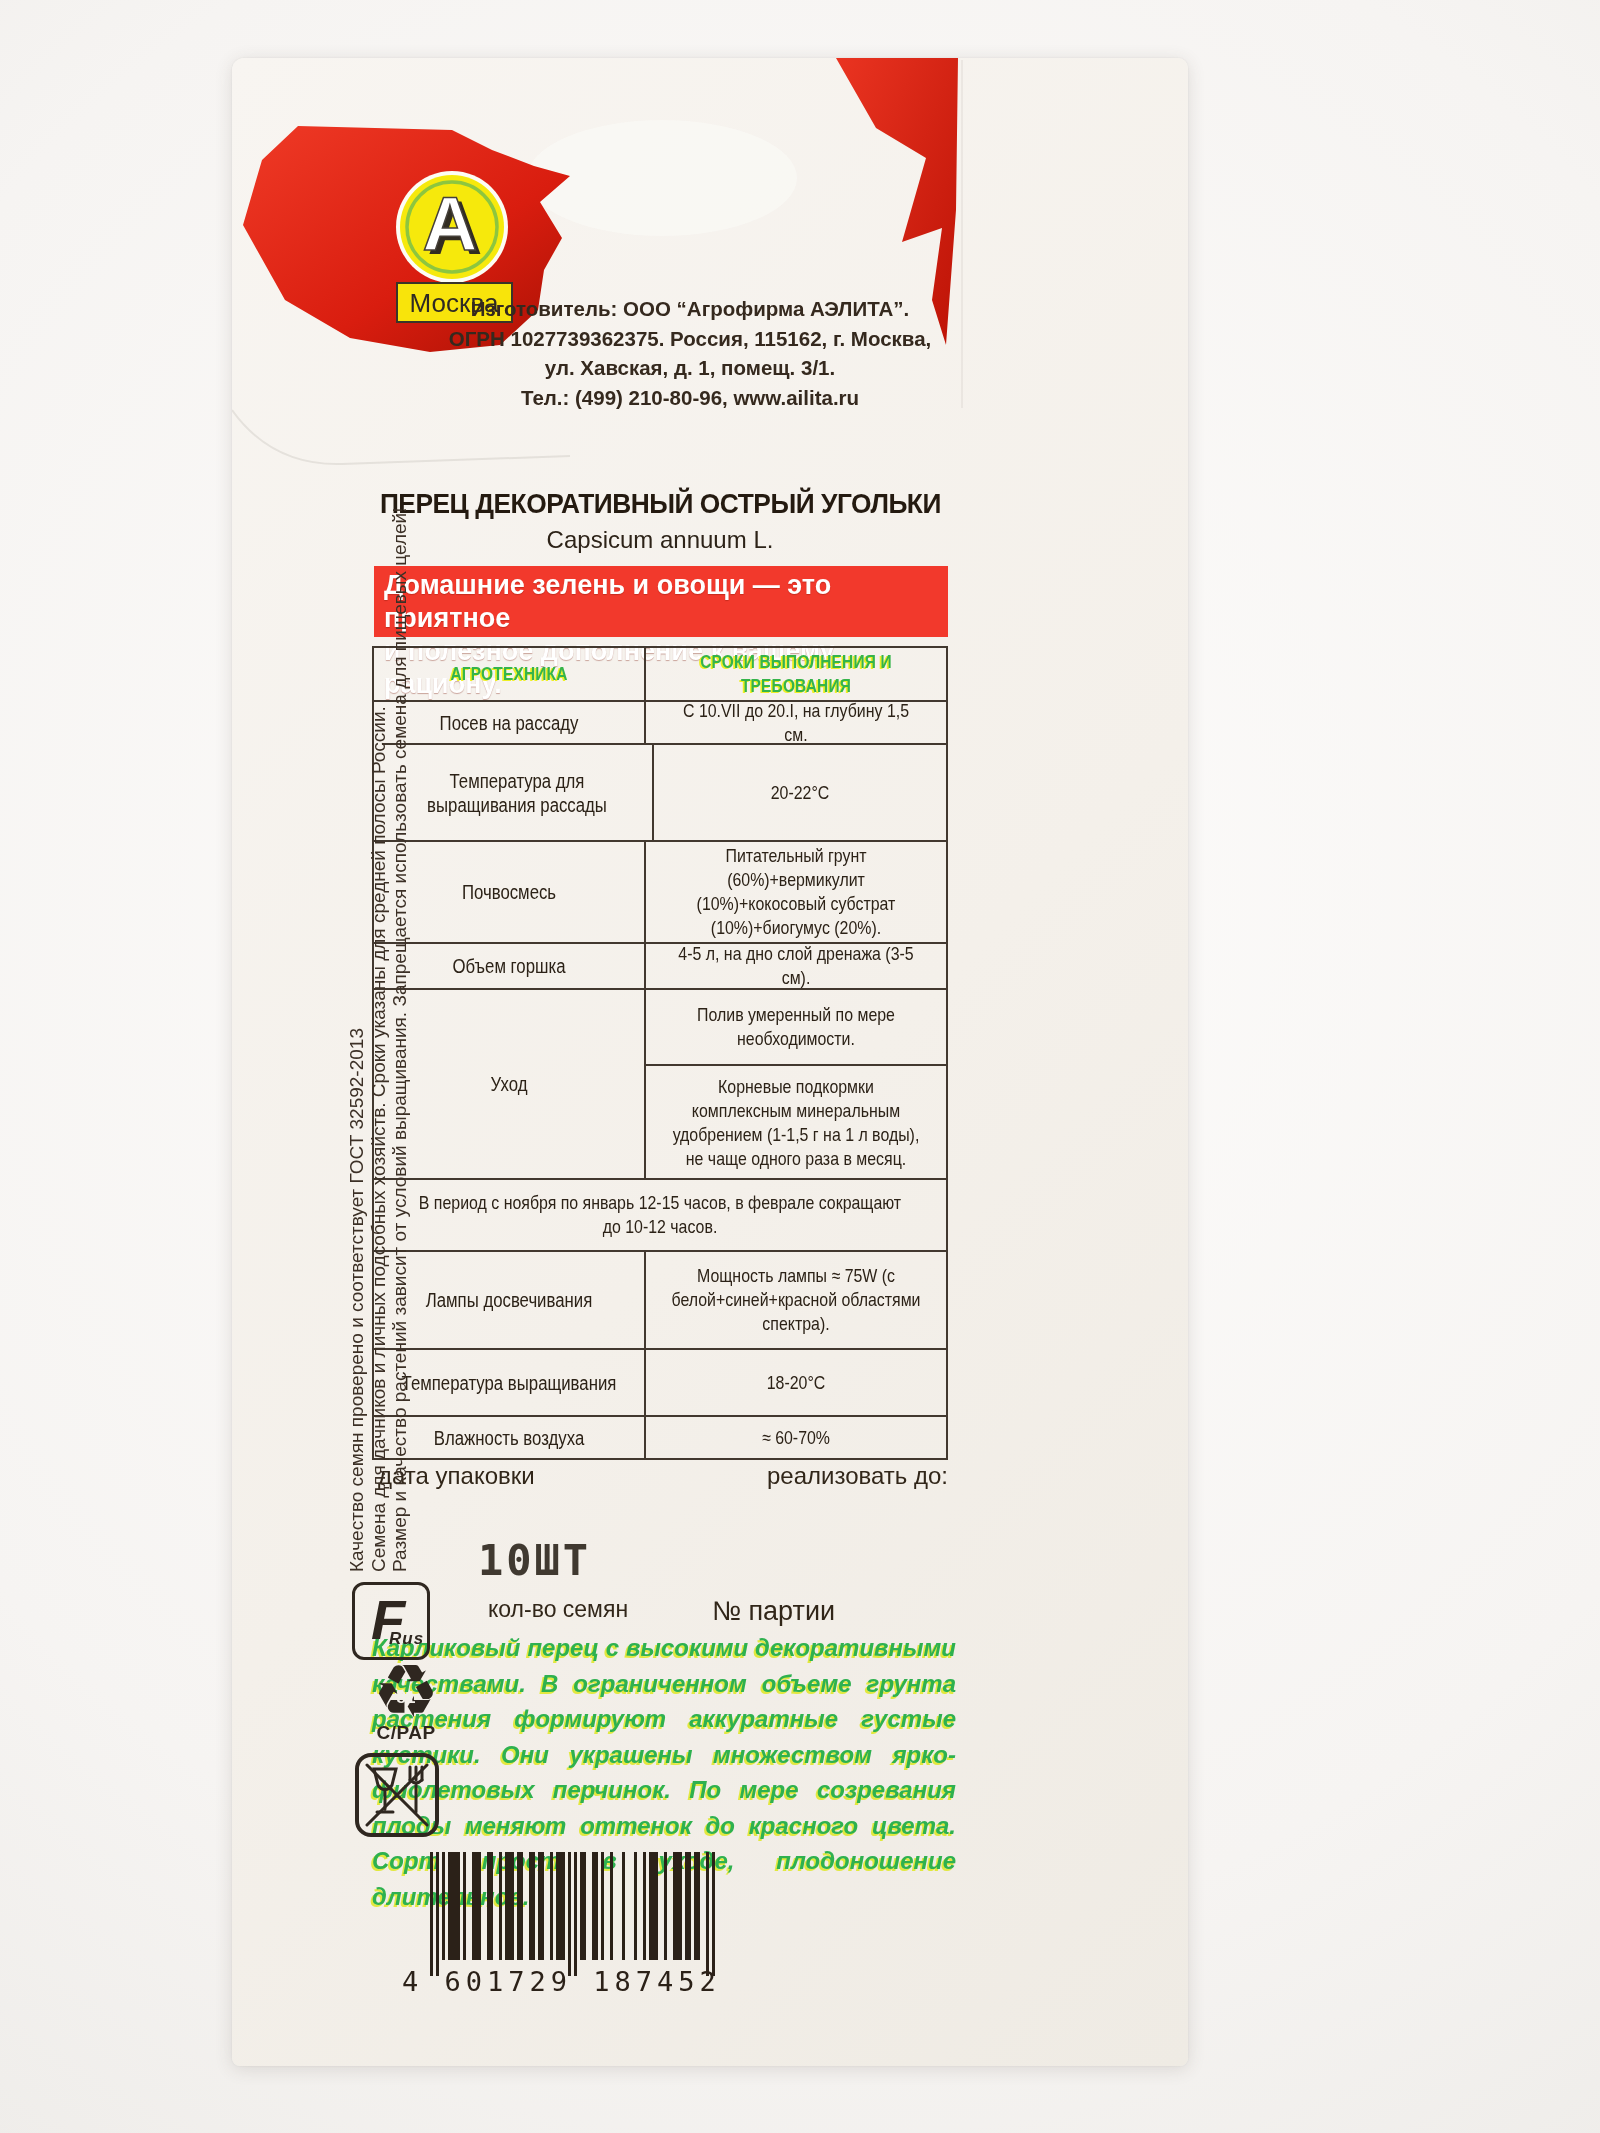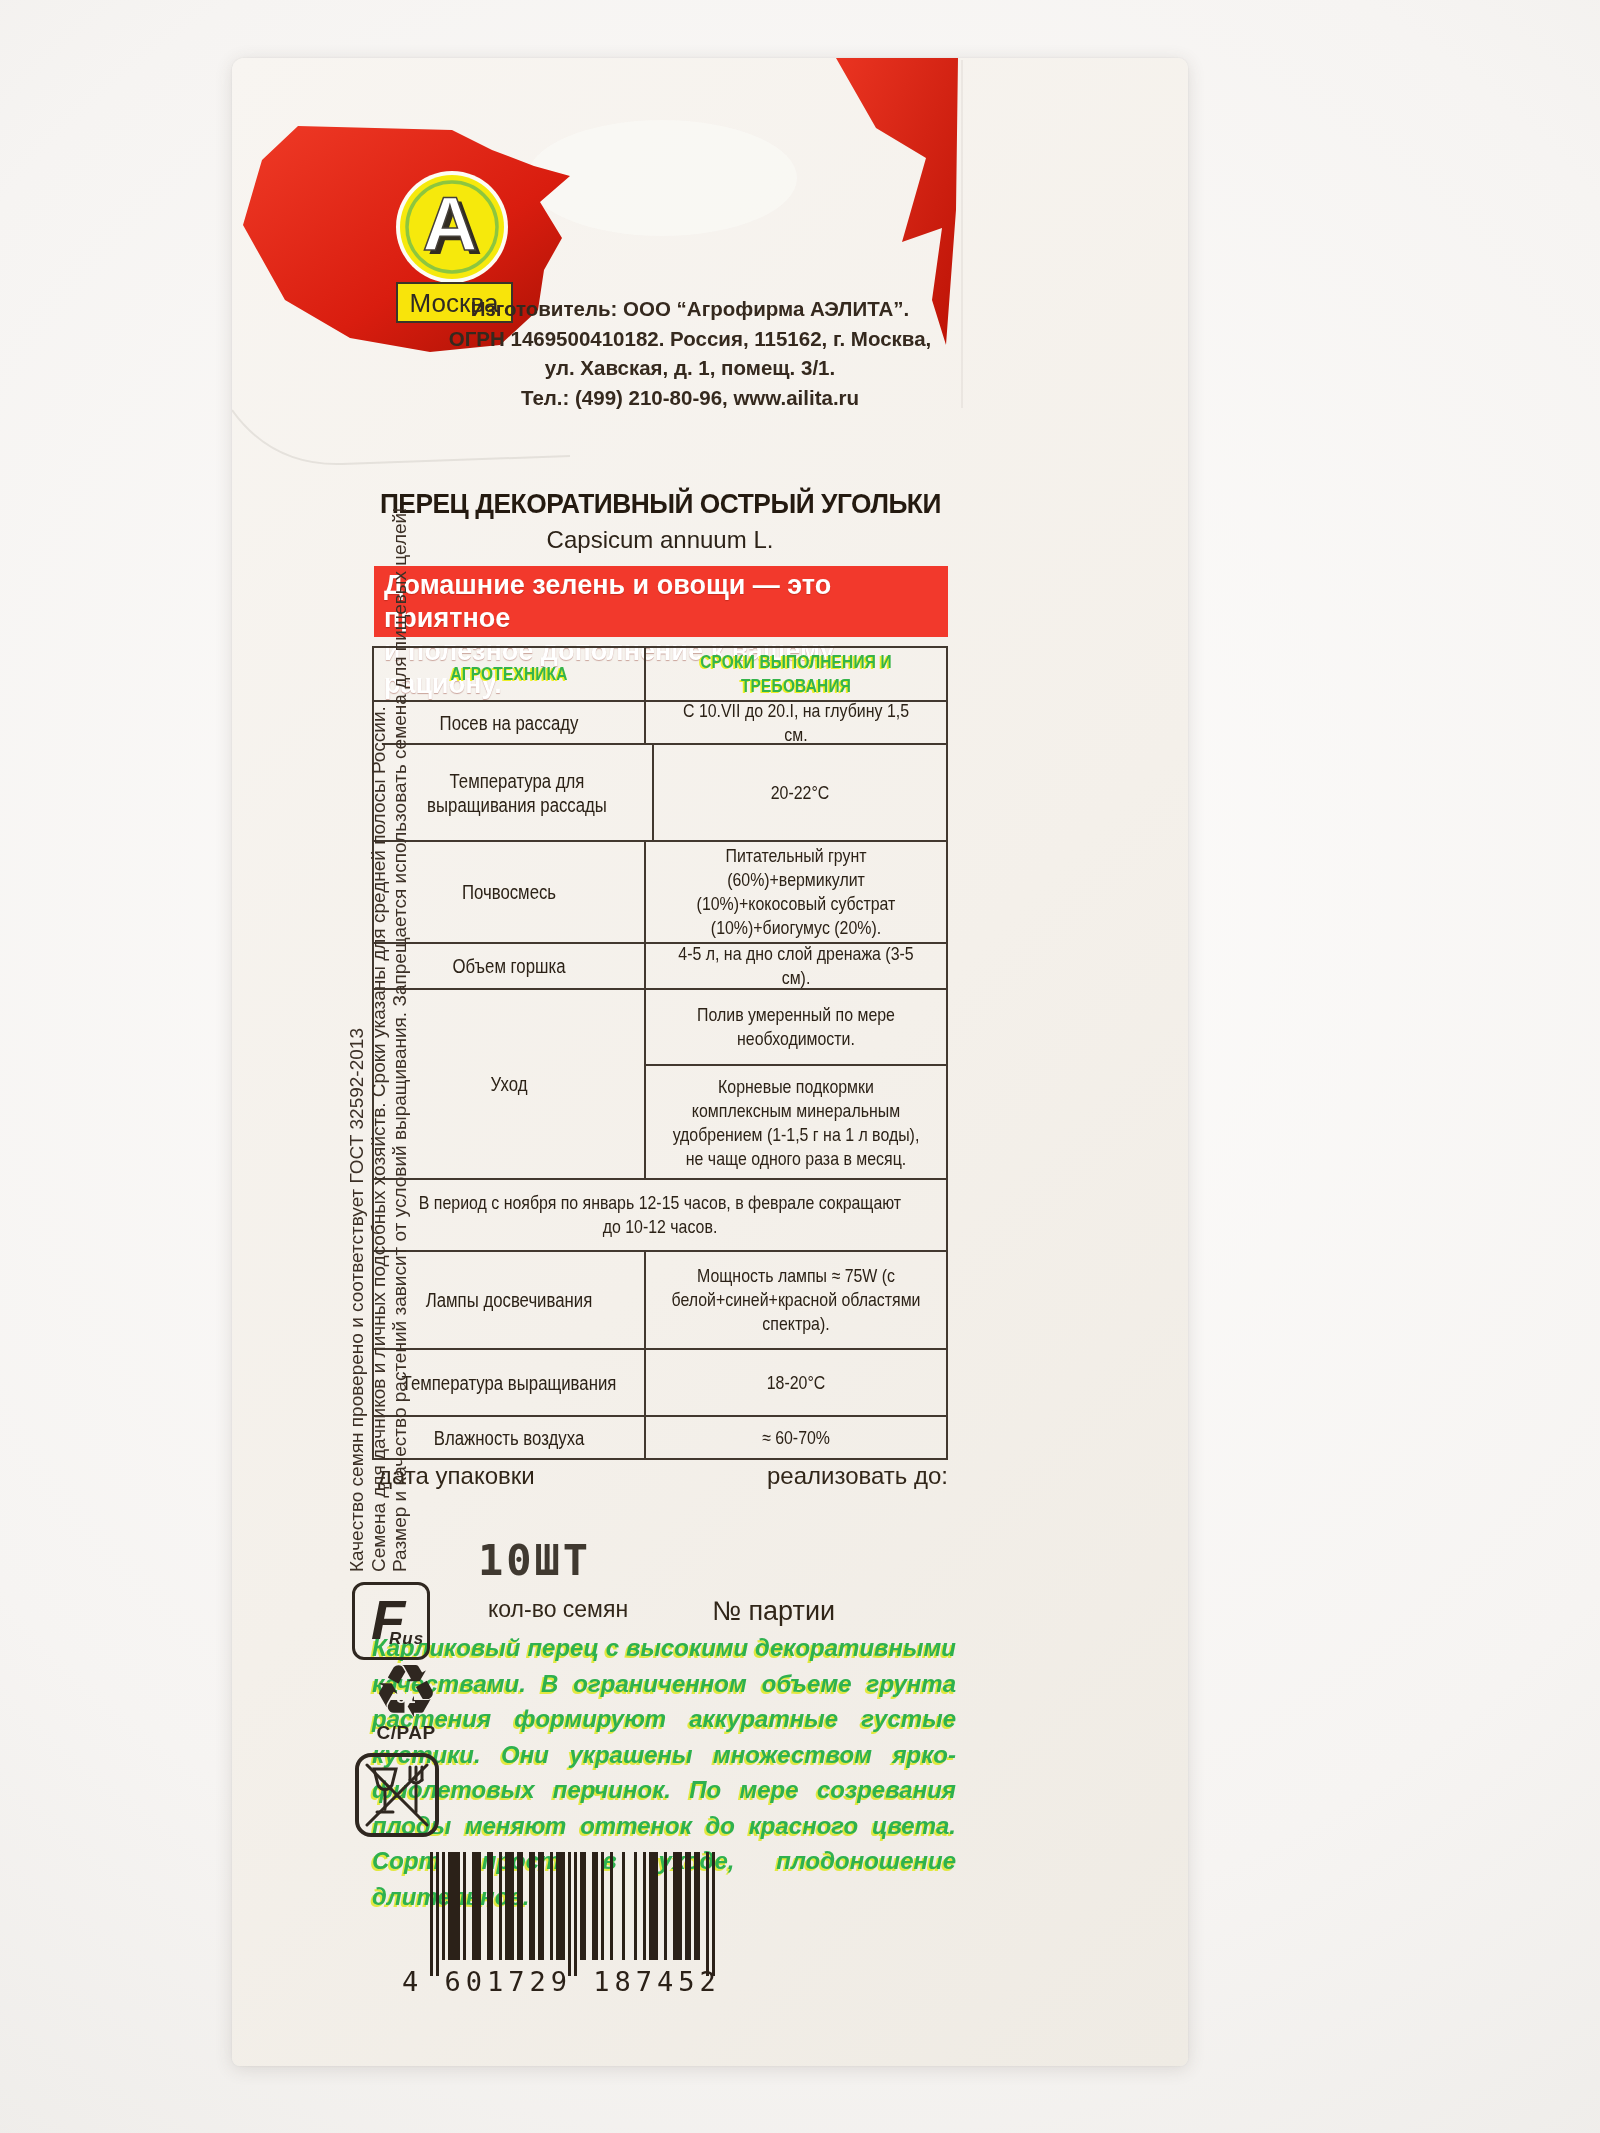--- a/index.html
+++ b/index.html
@@ -108,21 +108,21 @@
         <text x="218" y="192" text-anchor="middle" font-family="Liberation Sans, sans-serif" font-size="76" font-weight="bold" fill="#ffffff" stroke="#45403a" stroke-width="1.5">A</text>
         <rect x="165" y="225" width="115" height="39" fill="#f8e40b" stroke="#3a3429" stroke-width="2"></rect>
         <text x="222" y="254" text-anchor="middle" font-family="Liberation Sans, sans-serif" font-size="26" fill="#2e2a24">Москва</text>
       </g>
       <path d="M0,352 Q40,408 110,406 L338,398" fill="none" stroke="rgba(60,45,30,.09)" stroke-width="2"></path>
       <path d="M730,2 L730,350" fill="none" stroke="rgba(60,45,30,.06)" stroke-width="2"></path>
     </svg>
 
     <div class="abs manufacturer">
       <div>Изготовитель: ООО “Агрофирма АЭЛИТА”.</div>
-      <div>ОГРН 1469500410182. Россия, 115162, г. Москва,</div>
+      <div>ОГРН 1027739362375. Россия, 115162, г. Москва,</div>
       <div>ул. Хавская, д. 1, помещ. 3/1.</div>
       <div>Тел.: (499) 210-80-96, www.ailita.ru</div>
     </div>
 
     <div class="abs title">ПЕРЕЦ ДЕКОРАТИВНЫЙ ОСТРЫЙ УГОЛЬКИ</div>
     <div class="abs latin">Capsicum annuum L.</div>
 
     <div class="abs banner" id="banner" style="background: rgb(242, 57, 44);">
       <div>Домашние зелень и овощи — это приятное</div>
       <div>и полезное дополнение к вашему рациону.</div>

